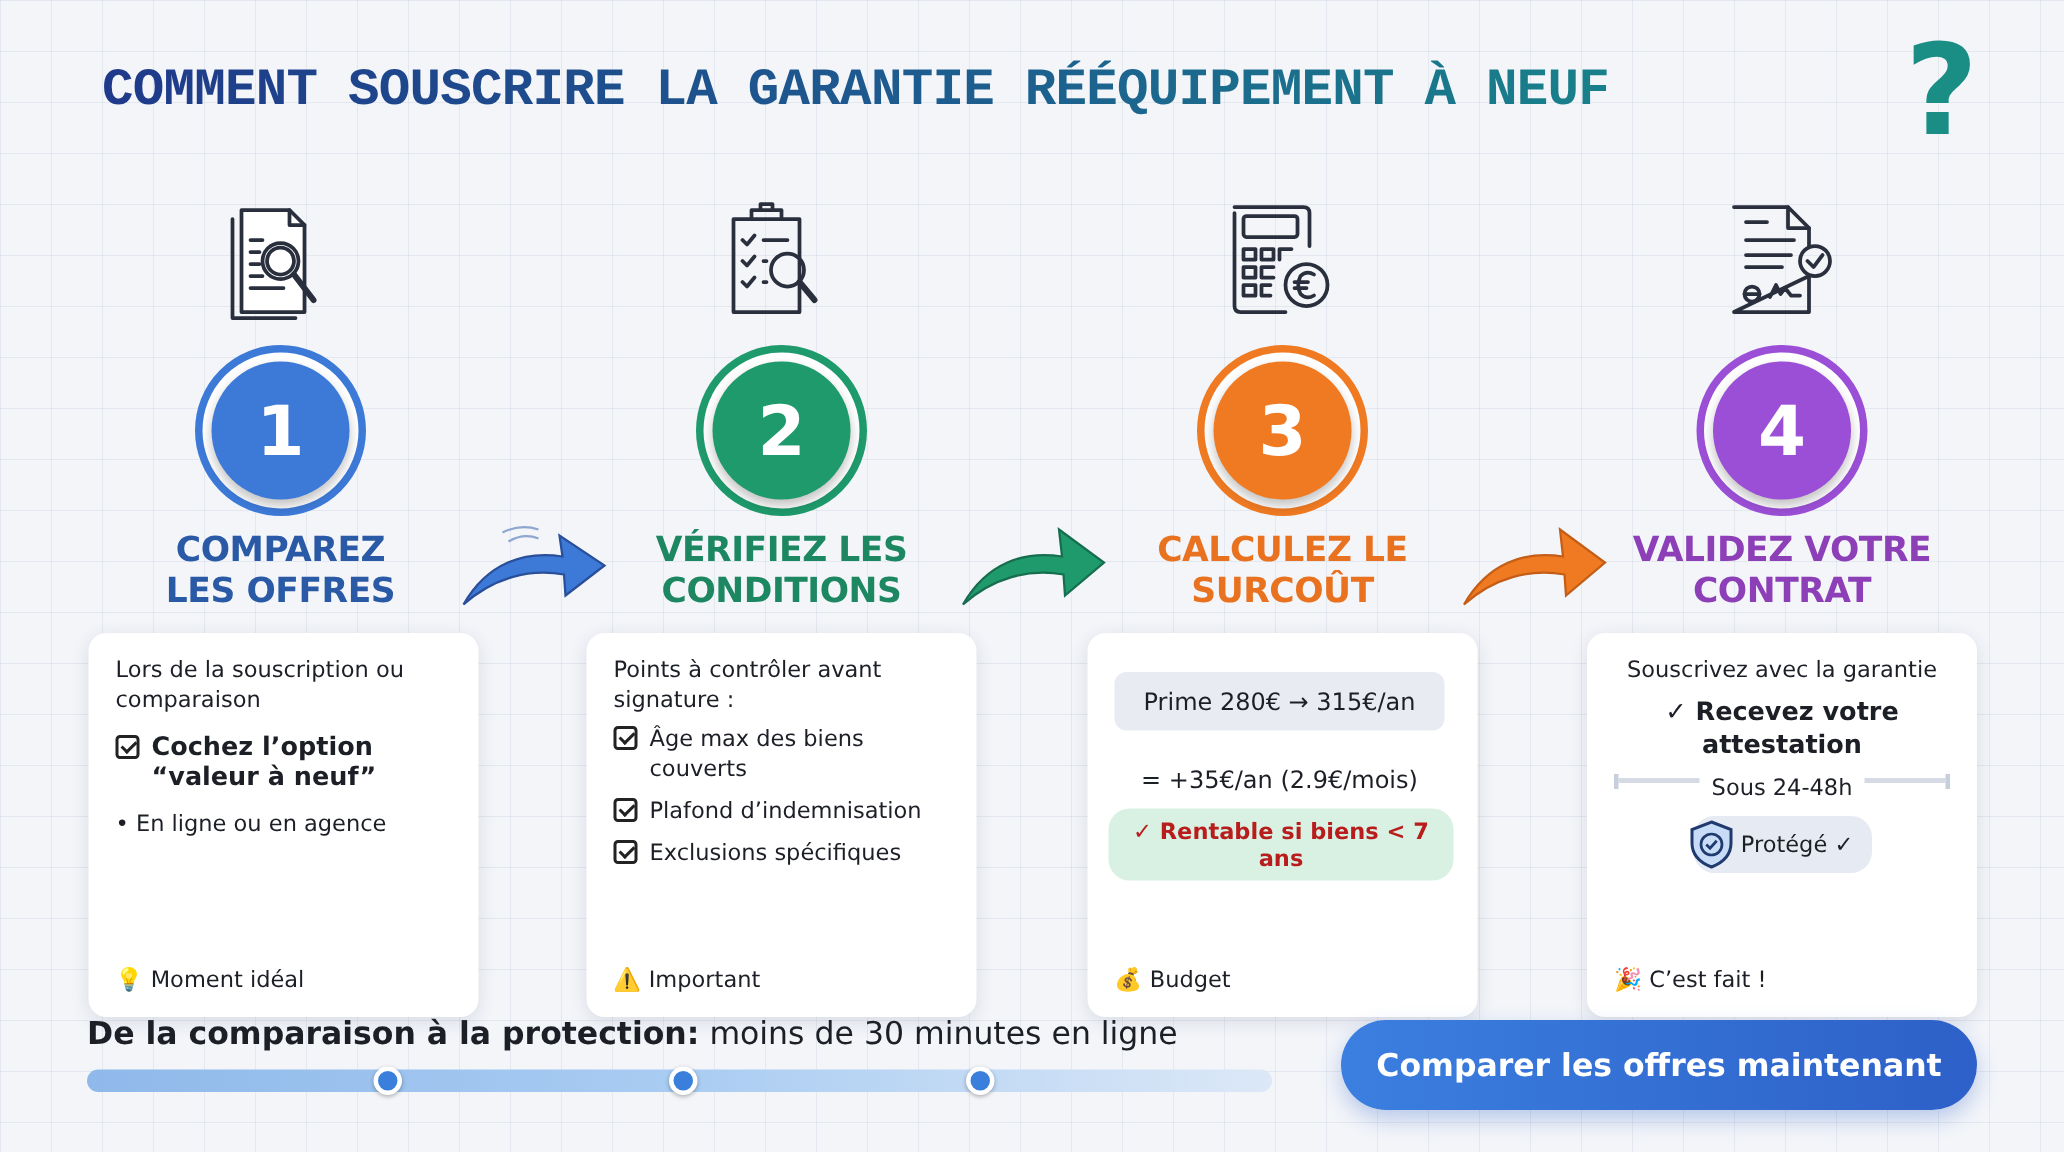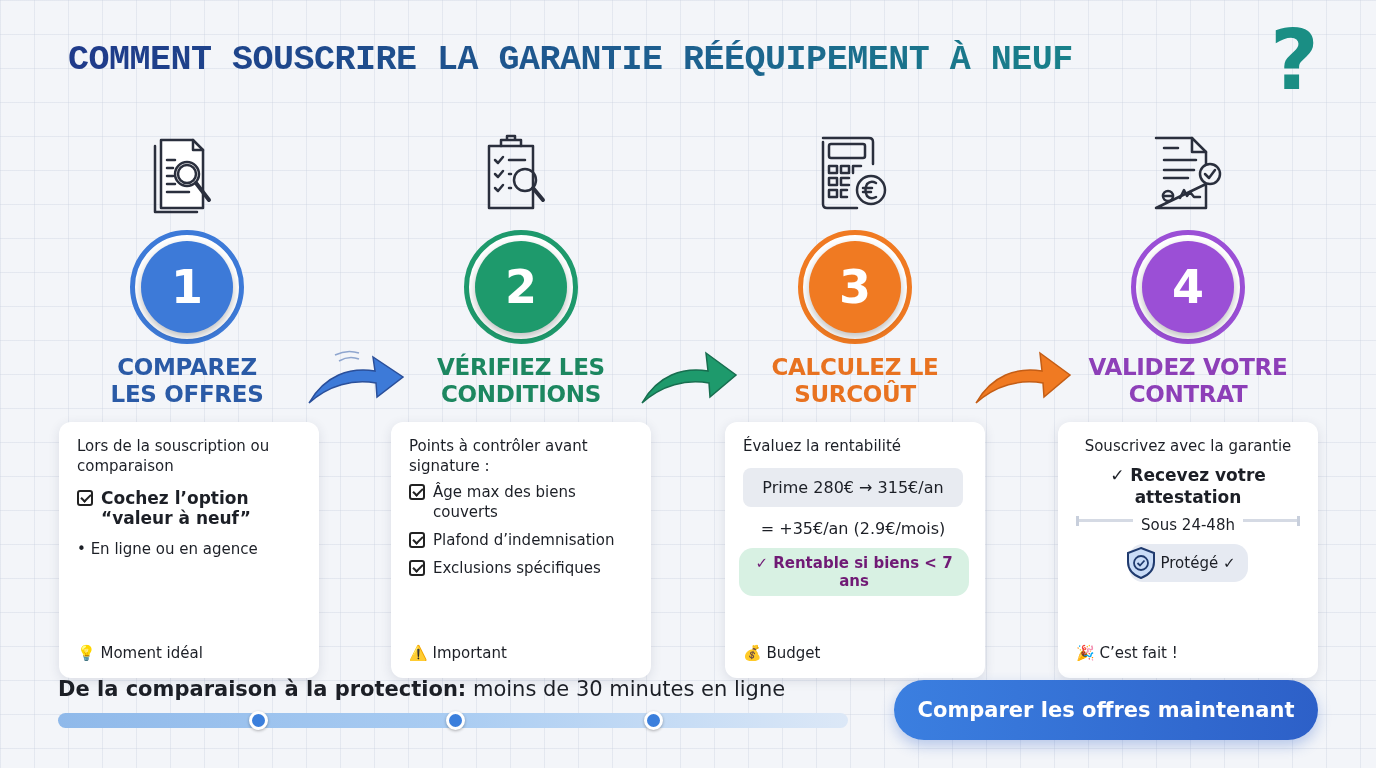--- a/index.html
+++ b/index.html
@@ -198,24 +198,23 @@
   </svg>
   <div class="badge" style="left:73px; border-color:#f07a22;">
     <div class="inner" style="background:#f07a22;">3</div>
   </div>
   <div class="heading" style="color:#e87220;">
     <div>CALCULEZ LE</div>
     <div>SURCOÛT</div>
   </div>
 </div>
 <div class="card" style="left:725px;">
-  <div class="lead">Évaluez la rentabilité</div>
   <div class="pill" style="margin-top:12px; background:#e8ebf1; padding:10px 0; font-size:16px; width:220px;">Prime 280€ → 315€/an</div>
-  <div style="margin-top:12px; text-align:center; width:220px; font-size:16px;">= +35€/an (2.9€/mois)</div>
-  <div class="pill" style="margin-top:10px; background:#d8f1e3; padding:6px 0; font-size:15px; font-weight:bold; border-radius:14px; width:230px; margin-left:-4px; color:#701a75;">✓ Rentable si biens &lt; 7 ans</div>
+  <div style="margin-top:23px; text-align:center; width:220px; font-size:16px;">= +35€/an (2.9€/mois)</div>
+  <div class="pill" style="margin-top:10px; background:#d8f1e3; padding:6px 0; font-size:15px; font-weight:bold; border-radius:14px; width:230px; margin-left:-4px; color:#b91c1c;">✓ Rentable si biens &lt; 7 ans</div>
   <div class="footer">
     <span>💰</span>
     <span>Budget</span>
   </div>
 </div>
 
 <svg class="arrow" style="left:972px;" viewBox="0 0 100 62">
   <path d="M4 58 C20 30 45 22 70 26 L68 8 L98 30 L72 52 L71 38 C48 34 24 40 4 58 Z" fill="#f07a22" stroke="#c45d15" stroke-width="1.5"></path>
 </svg>
 

